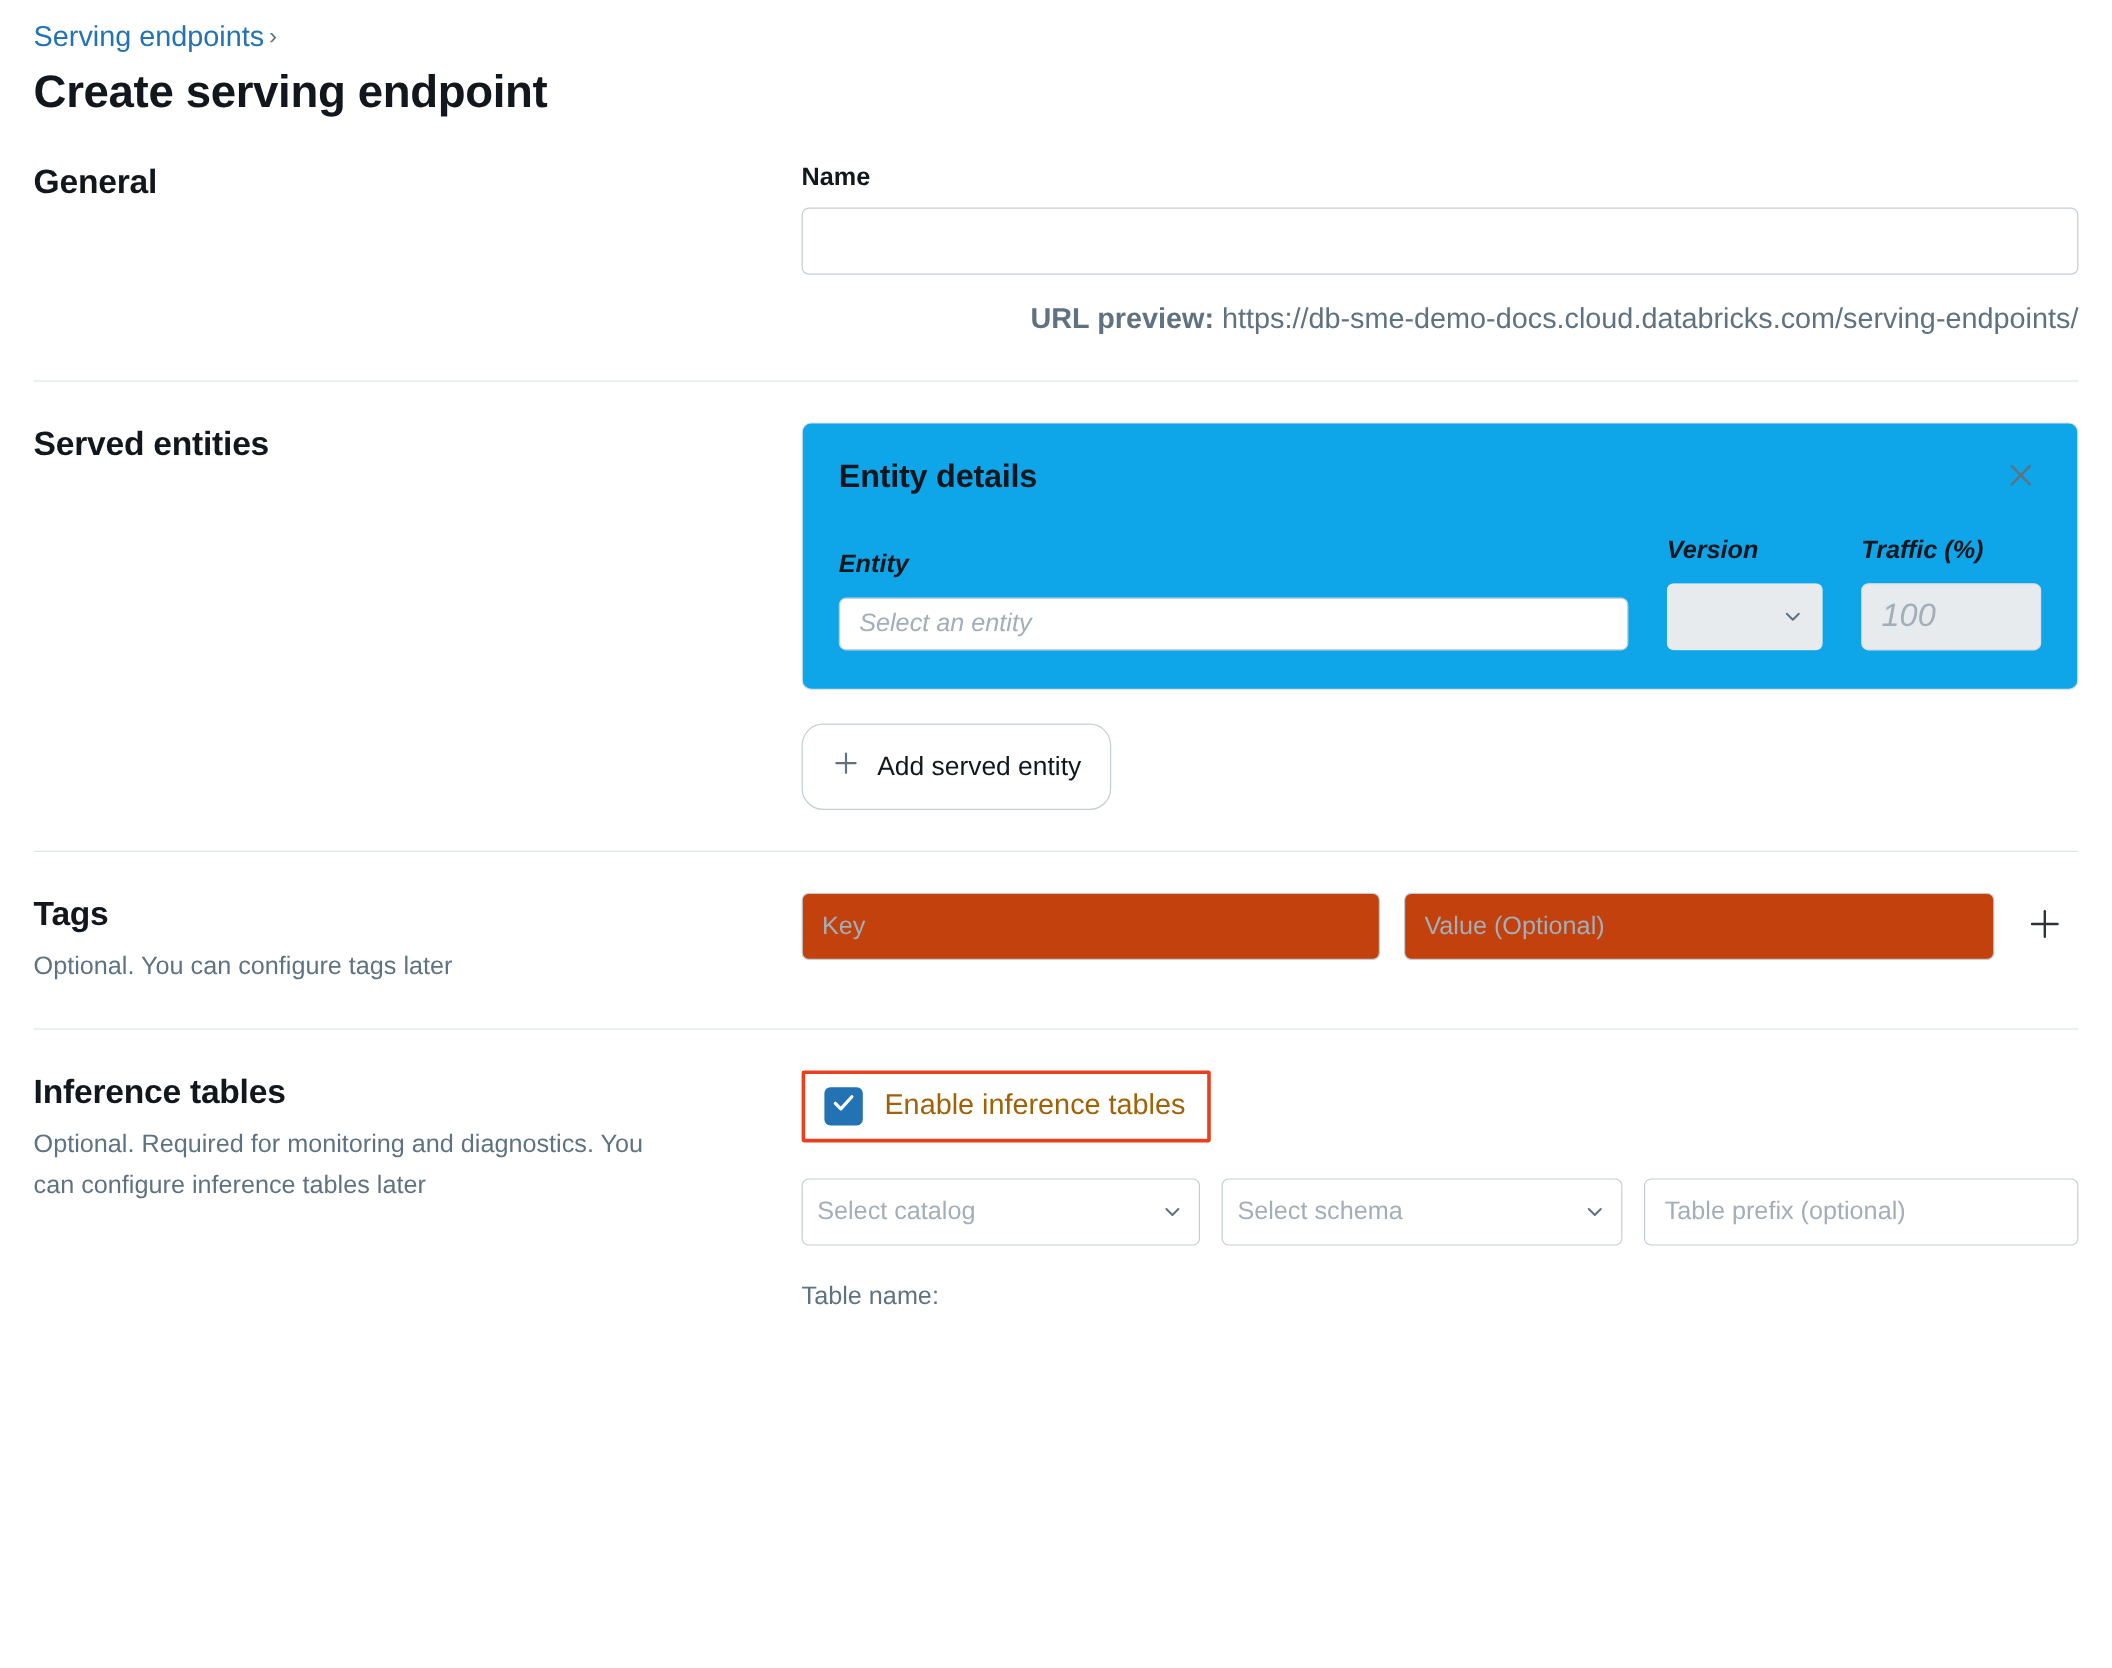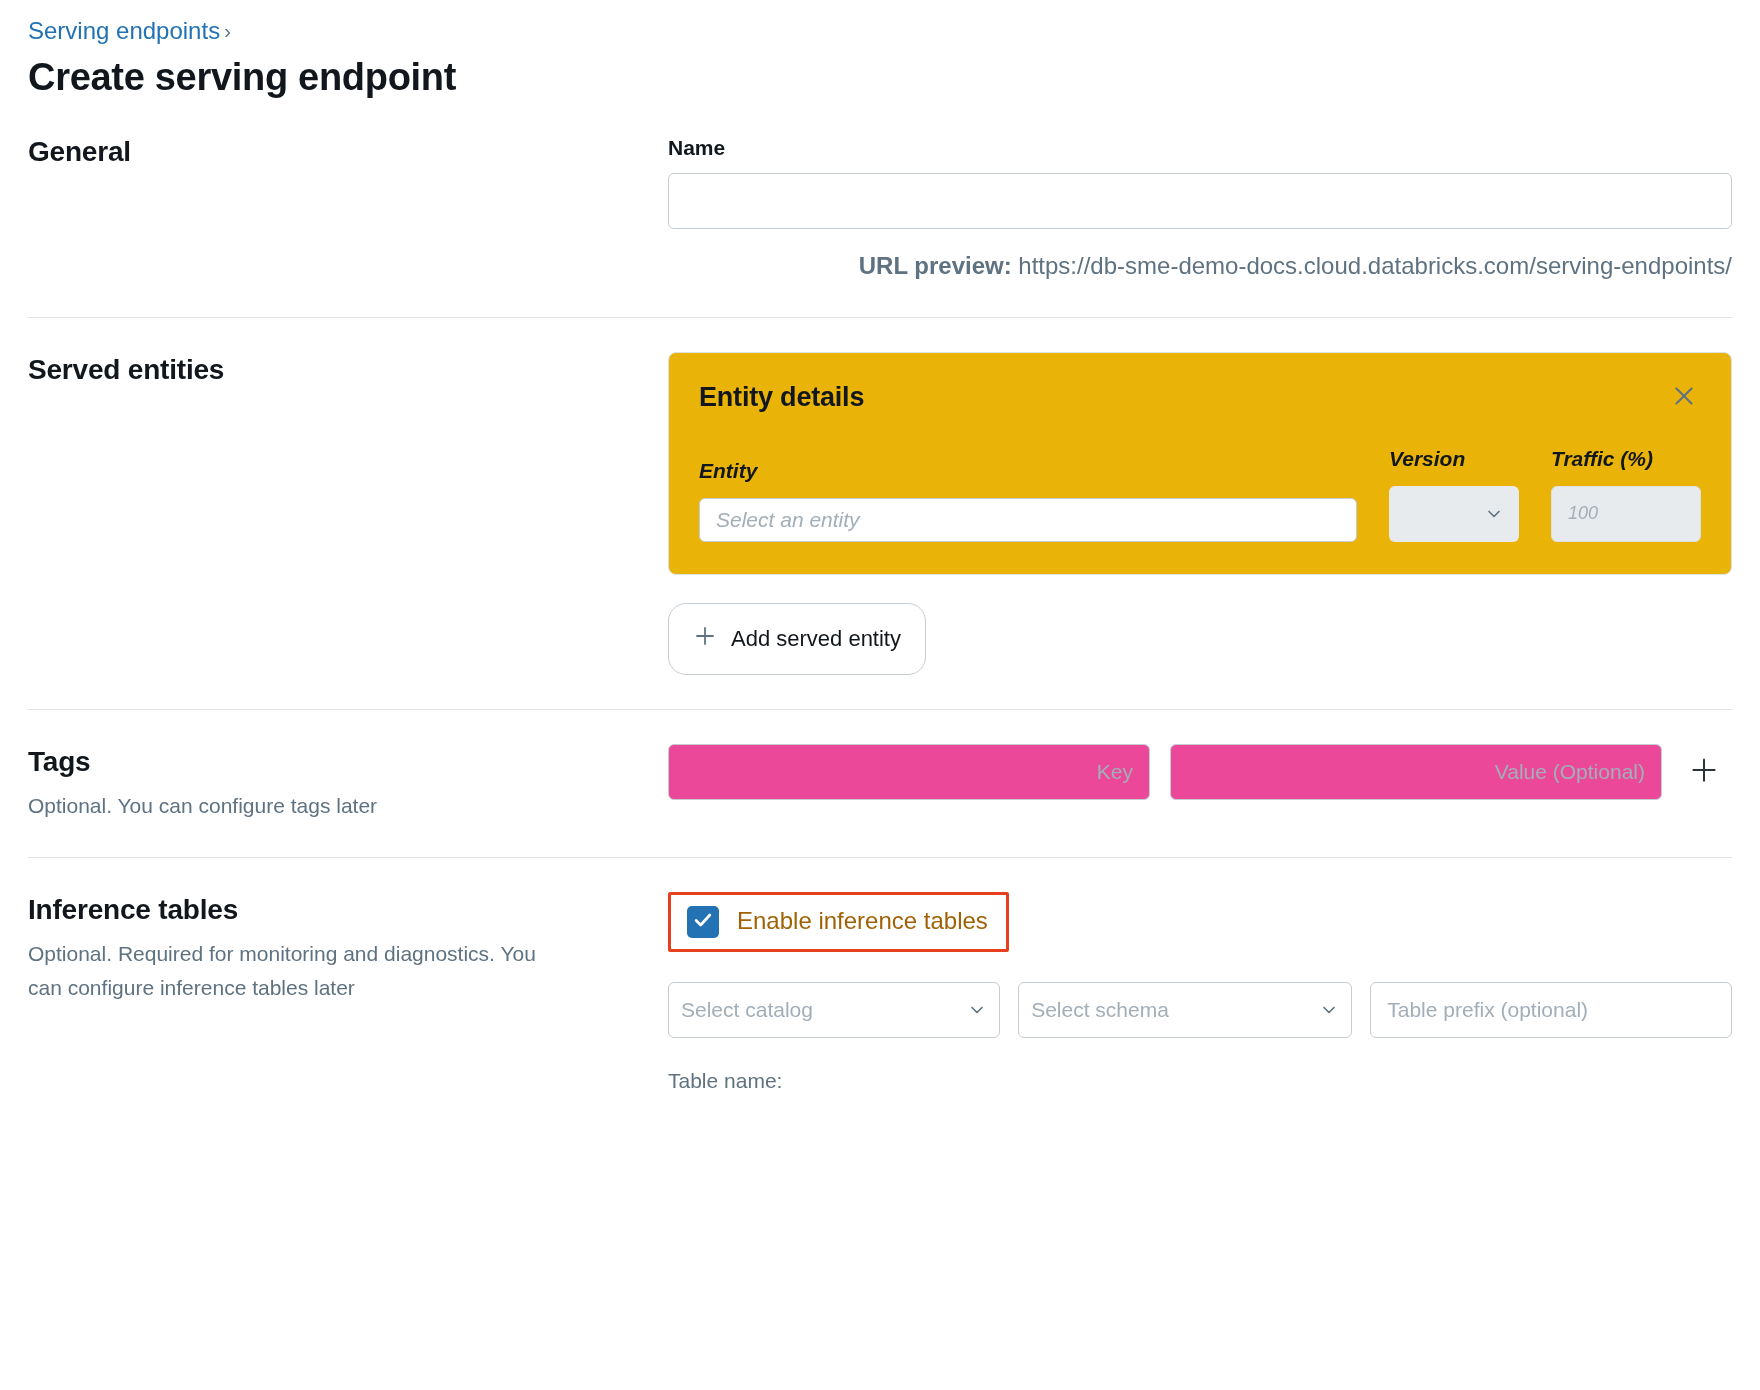--- a/index.html
+++ b/index.html
@@ -120,21 +120,21 @@
     white-space: nowrap;
     text-align: right;
   }
   .url-preview b { color: #5F7281; font-weight: 700; }
 
   
   .entity-card {
     border: 1px solid #DDE2E6;
     border-radius: 8px;
     padding: 28px 30px 32px 30px;
-    background: #eab308;
+    background: #0ea5e9;
     position: relative;
   }
   .entity-card-head {
     display: flex;
     align-items: flex-start;
     justify-content: space-between;
   }
   .entity-card-title {
     font-size: 27px;
     font-weight: 700;
@@ -196,21 +196,21 @@
   }
   .disabled-input {
     height: 56px;
     width: 100%;
     border: 1px solid #DCE0E3;
     border-radius: 6px;
     background: #E8EBED;
     display: flex;
     align-items: center;
     padding: 0 16px;
-    font-size: 18px;
+    font-size: 27px;
     color: #A2AEB8;
     cursor: not-allowed;
   }
 
   
   .outline-btn {
     margin-top: 28px;
     height: 72px;
     display: inline-flex;
     align-items: center;
@@ -230,27 +230,26 @@
   
   .tag-row {
     display: flex;
     align-items: center;
     gap: 20px;
   }
   .tag-input {
     height: 56px;
     border: 1px solid #C5CDD3;
     border-radius: 6px;
-    background: #ec4899;
+    background: #c2410c;
     font-family: "Liberation Sans", sans-serif;
     font-size: 21px;
     padding: 0 16px;
     outline: none;
     color: #11171C;
-    text-align: right;
   }
   .tag-input::placeholder { color: #A2AEB8; }
   .tag-key { width: 482px; }
   .tag-value { width: 492px; }
   .icon-btn {
     width: 44px; height: 44px;
     border: none; background: transparent;
     cursor: pointer; padding: 0;
     display: flex; align-items: center; justify-content: center;
     color: #2C3438;

